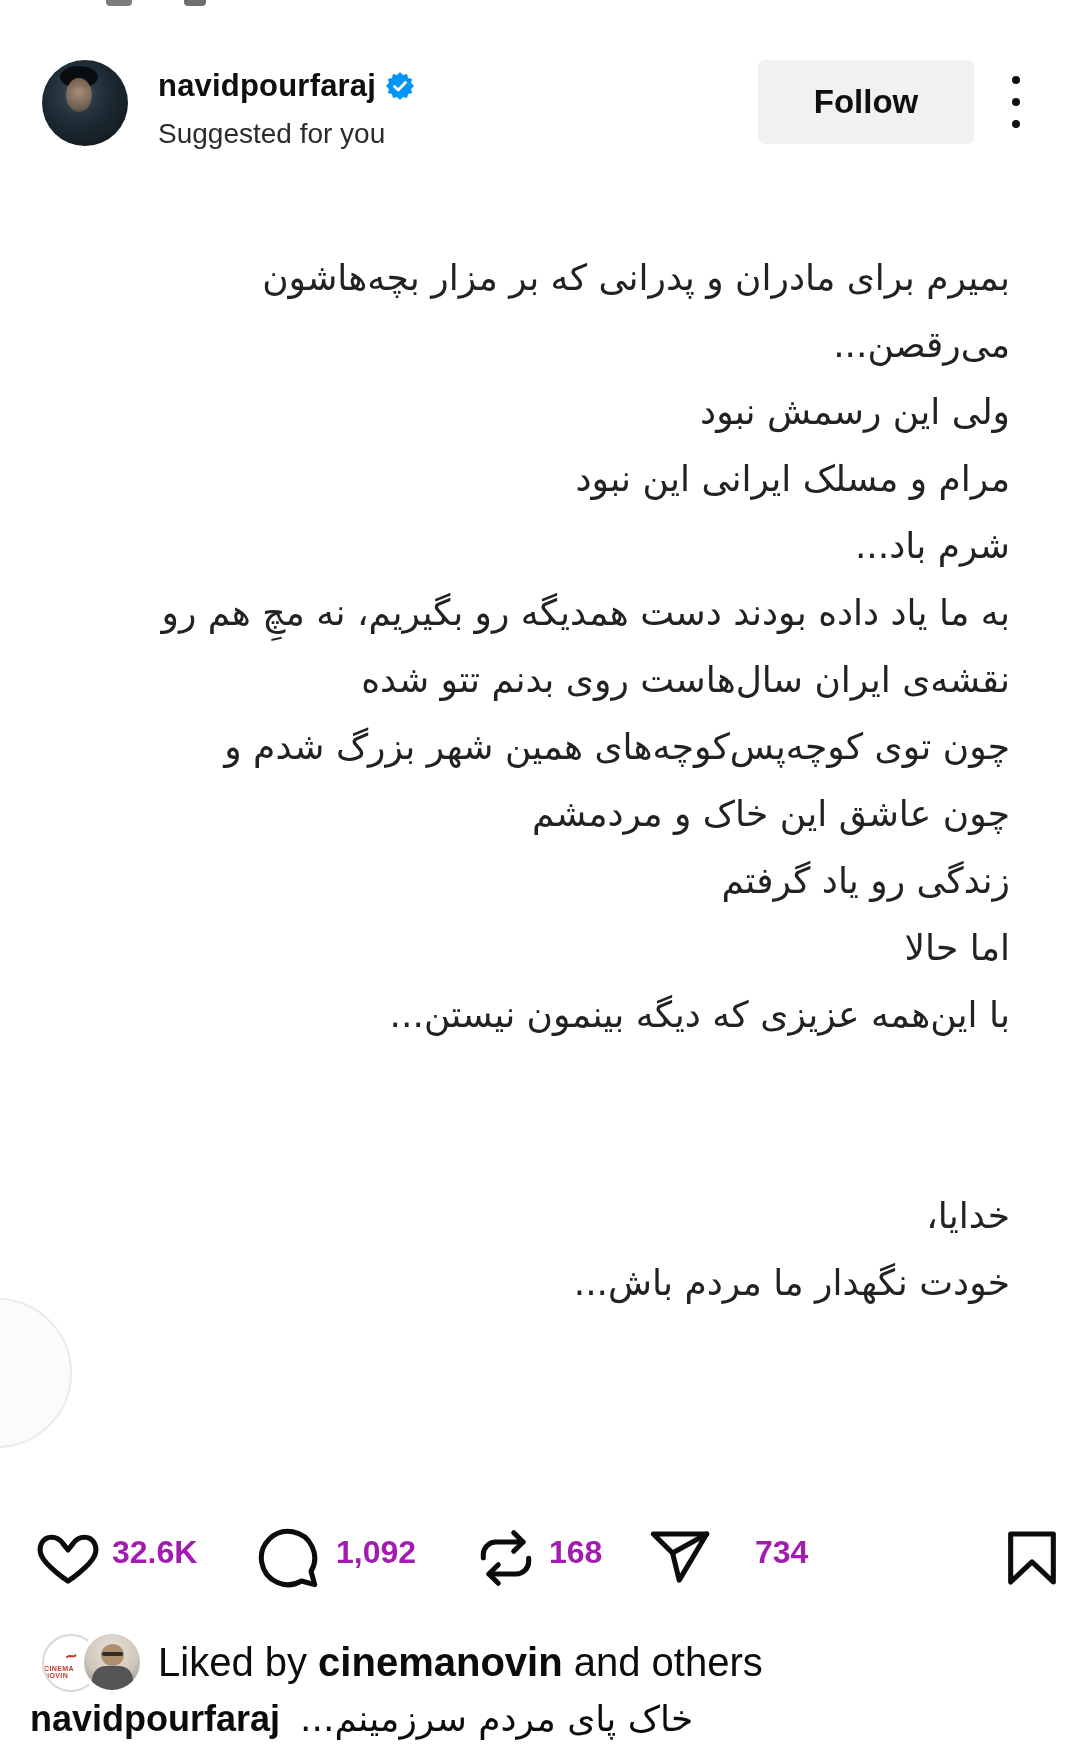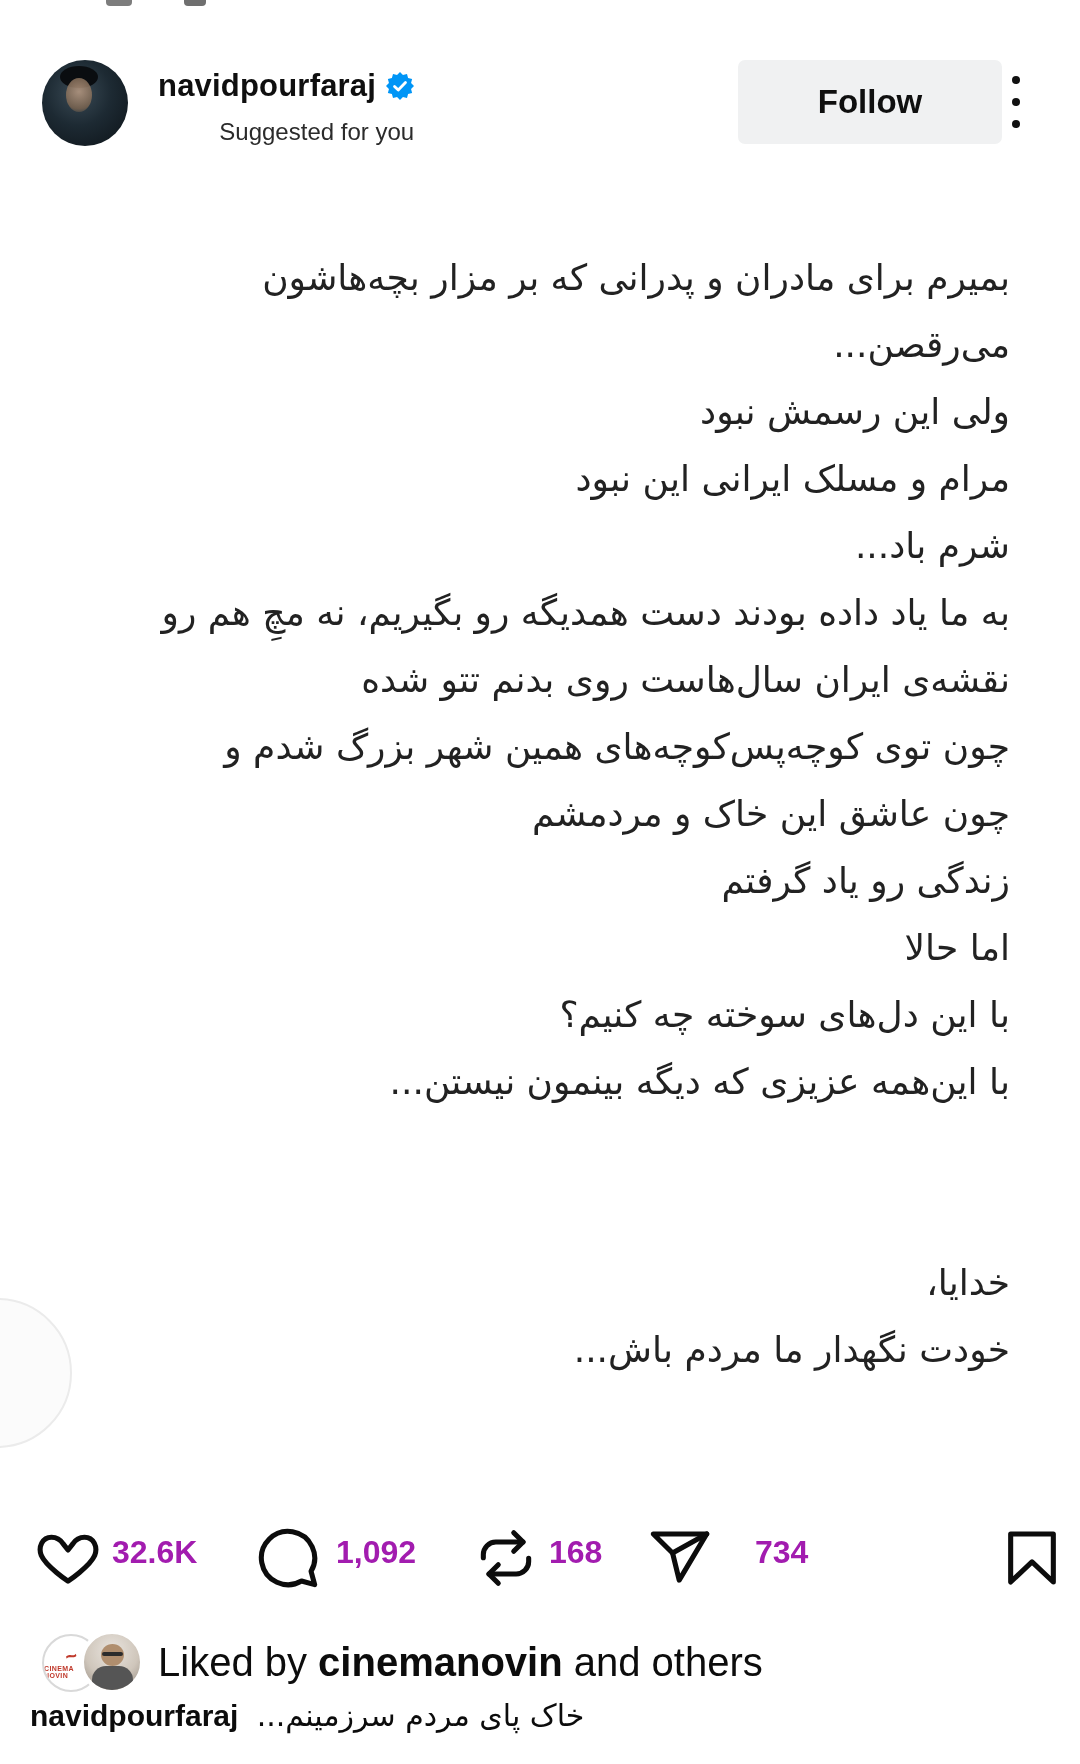--- a/index.html
+++ b/index.html
@@ -28,23 +28,23 @@
     opacity:.85;
   }
   .avatar .hair {
     position:absolute; left:18px; top:6px; width:38px; height:22px; border-radius:50%;
     background:#0a0d10;
   }
   .user-block { position:absolute; left:158px; top:68px; }
   .username-row { display:flex; align-items:center; gap:10px; }
   .username { font-size:31px; font-weight:700; color:#0f0f0f; letter-spacing:.2px; }
   .badge { width:28px; height:28px; display:inline-block; }
-  .subtitle { margin-top:14px; font-size:24px; color:#2b2b2b;text-align:right; }
+  .subtitle { margin-top:14px; font-size:28px; color:#2b2b2b; }
   .follow-btn {
-    position:absolute; left:738px; top:60px; width:264px; height:84px;
+    position:absolute; left:758px; top:60px; width:216px; height:84px;
     background:#f0f1f2; border:none; border-radius:7px;
     font-family:"Liberation Sans", sans-serif; font-size:33px; font-weight:600; color:#0f0f0f;
     display:flex; align-items:center; justify-content:center; cursor:pointer;
   }
   .more-btn { position:absolute; left:996px; top:70px; width:40px; height:64px;
     background:transparent; border:none; cursor:pointer; }
   .more-btn i { position:absolute; left:16px; width:8px; height:8px; border-radius:50%; background:#111; }
   .more-btn i:nth-child(1){ top:6px; } .more-btn i:nth-child(2){ top:28px; } .more-btn i:nth-child(3){ top:50px; }
 
   
@@ -92,21 +92,21 @@
     background:radial-gradient(circle at 50% 30%, #e9e4de 0%, #cfc6bb 55%, #8f867c 100%);
     overflow:hidden;
   }
   .mini-av.person .p-head { position:absolute; left:17px; top:10px; width:23px; height:22px; border-radius:50%; background:#b08e6e; }
   .mini-av.person .p-glasses { position:absolute; left:18px; top:18px; width:21px; height:4px; background:#2c2c2c; border-radius:2px; }
   .mini-av.person .p-body { position:absolute; left:8px; top:32px; width:41px; height:26px; border-radius:14px 14px 0 0; background:#555; }
   .liked-text { position:absolute; left:158px; top:14px; font-size:40px; color:#0c0c0c; }
   .liked-text b { font-weight:700; }
 
   
-  .caption { position:absolute; left:30px; top:1698px; width:1020px; font-size:30px; color:#0c0c0c; white-space:nowrap; }
+  .caption { position:absolute; left:30px; top:1698px; width:1020px; font-size:36px; color:#0c0c0c; white-space:nowrap; }
   .caption .cap-user { font-weight:700; font-family:"Liberation Sans", sans-serif; }
   .caption .cap-text { font-family:"DejaVu Sans", sans-serif; direction:rtl; unicode-bidi:isolate; margin-left:10px; }
 </style>
 </head>
 <body>
 
 <div id="screen">
 
   <div class="frag f1"></div>
   <div class="frag f2"></div>
@@ -141,21 +141,20 @@
     <div class="line">می‌رقصن...</div>
     <div class="line">ولی این رسمش نبود</div>
     <div class="line">مرام و مسلک ایرانی این نبود</div>
     <div class="line">شرم باد...</div>
     <div class="line">به ما یاد داده بودند دست همدیگه رو بگیریم، نه مچِ هم رو</div>
     <div class="line">نقشه‌ی ایران سال‌هاست روی بدنم تتو شده</div>
     <div class="line">چون توی کوچه‌پس‌کوچه‌های همین شهر بزرگ شدم و</div>
     <div class="line">چون عاشق این خاک و مردمشم</div>
     <div class="line">زندگی رو یاد گرفتم</div>
     <div class="line">اما حالا</div>
-    <div class="line">با این دل‌های سوخته چه کنیم؟</div>
     <div class="line">با این‌همه عزیزی که دیگه بینمون نیستن...</div>
     <div class="spacer"></div>
     <div class="line">خدایا،</div>
     <div class="line">خودت نگهدار ما مردم باش...</div>
   </div>
 
   <div class="edge-bubble"></div>
 
   <div class="actions">
     <button class="act-icon i-like">

